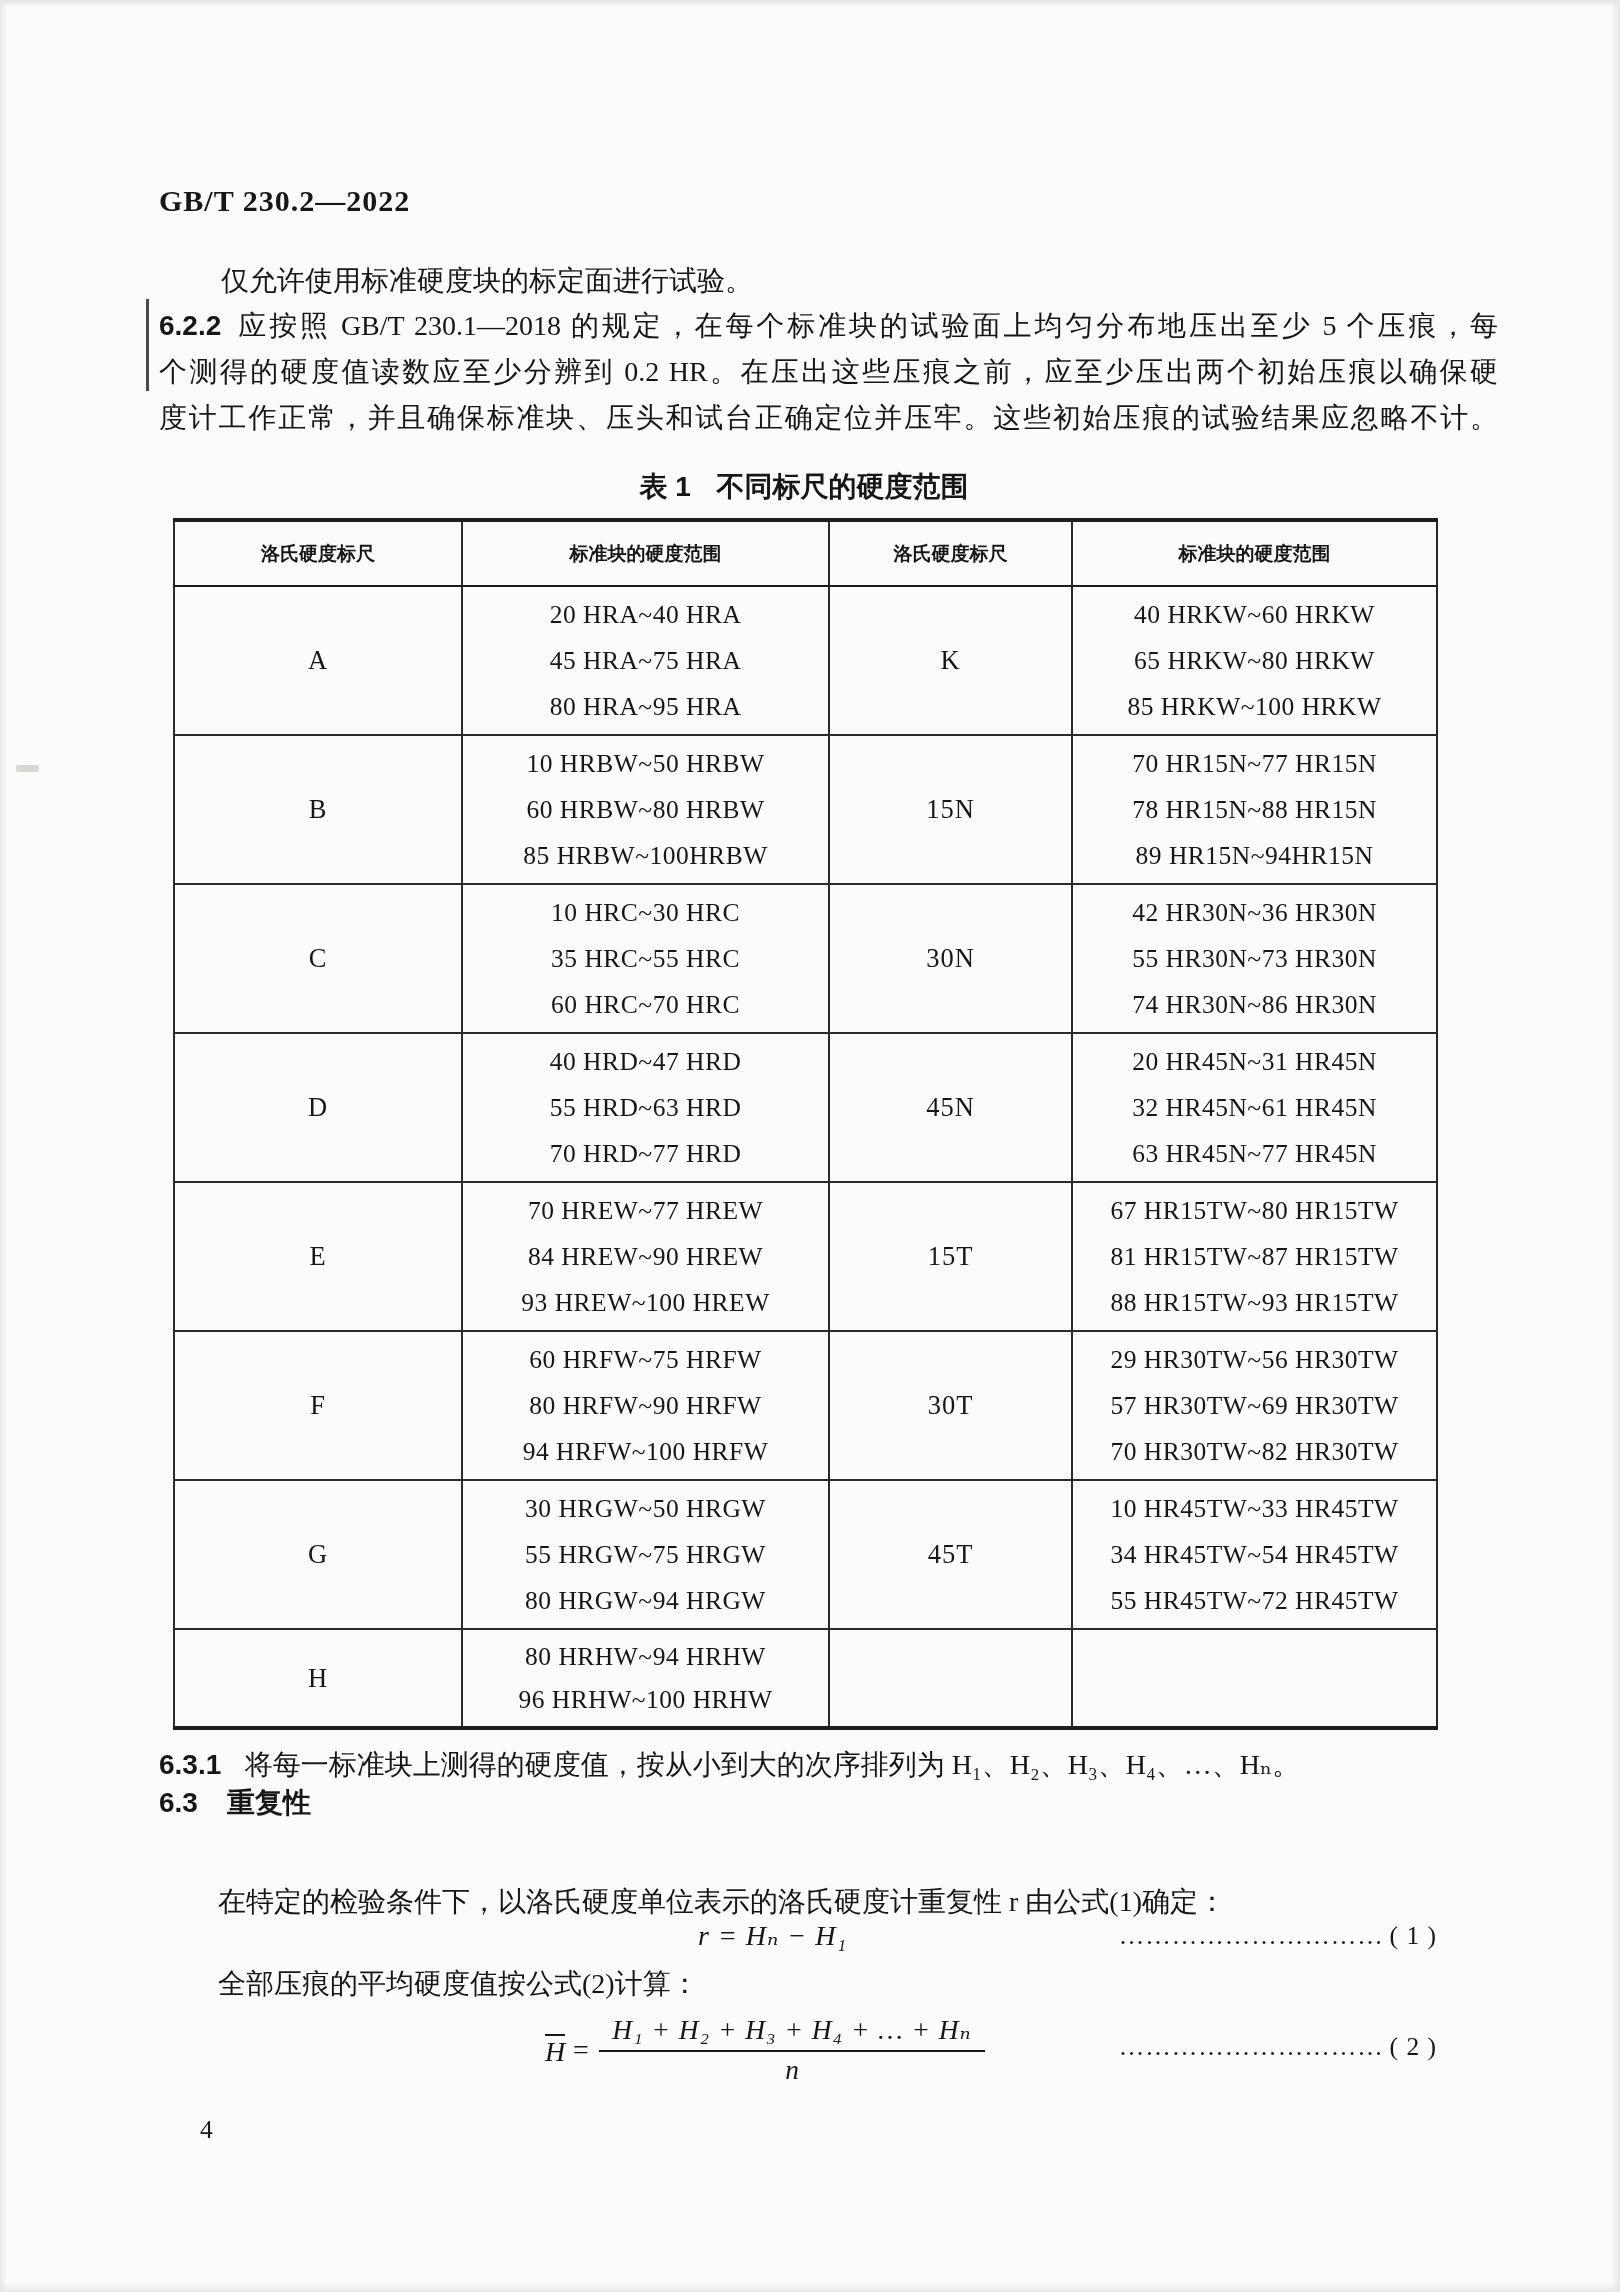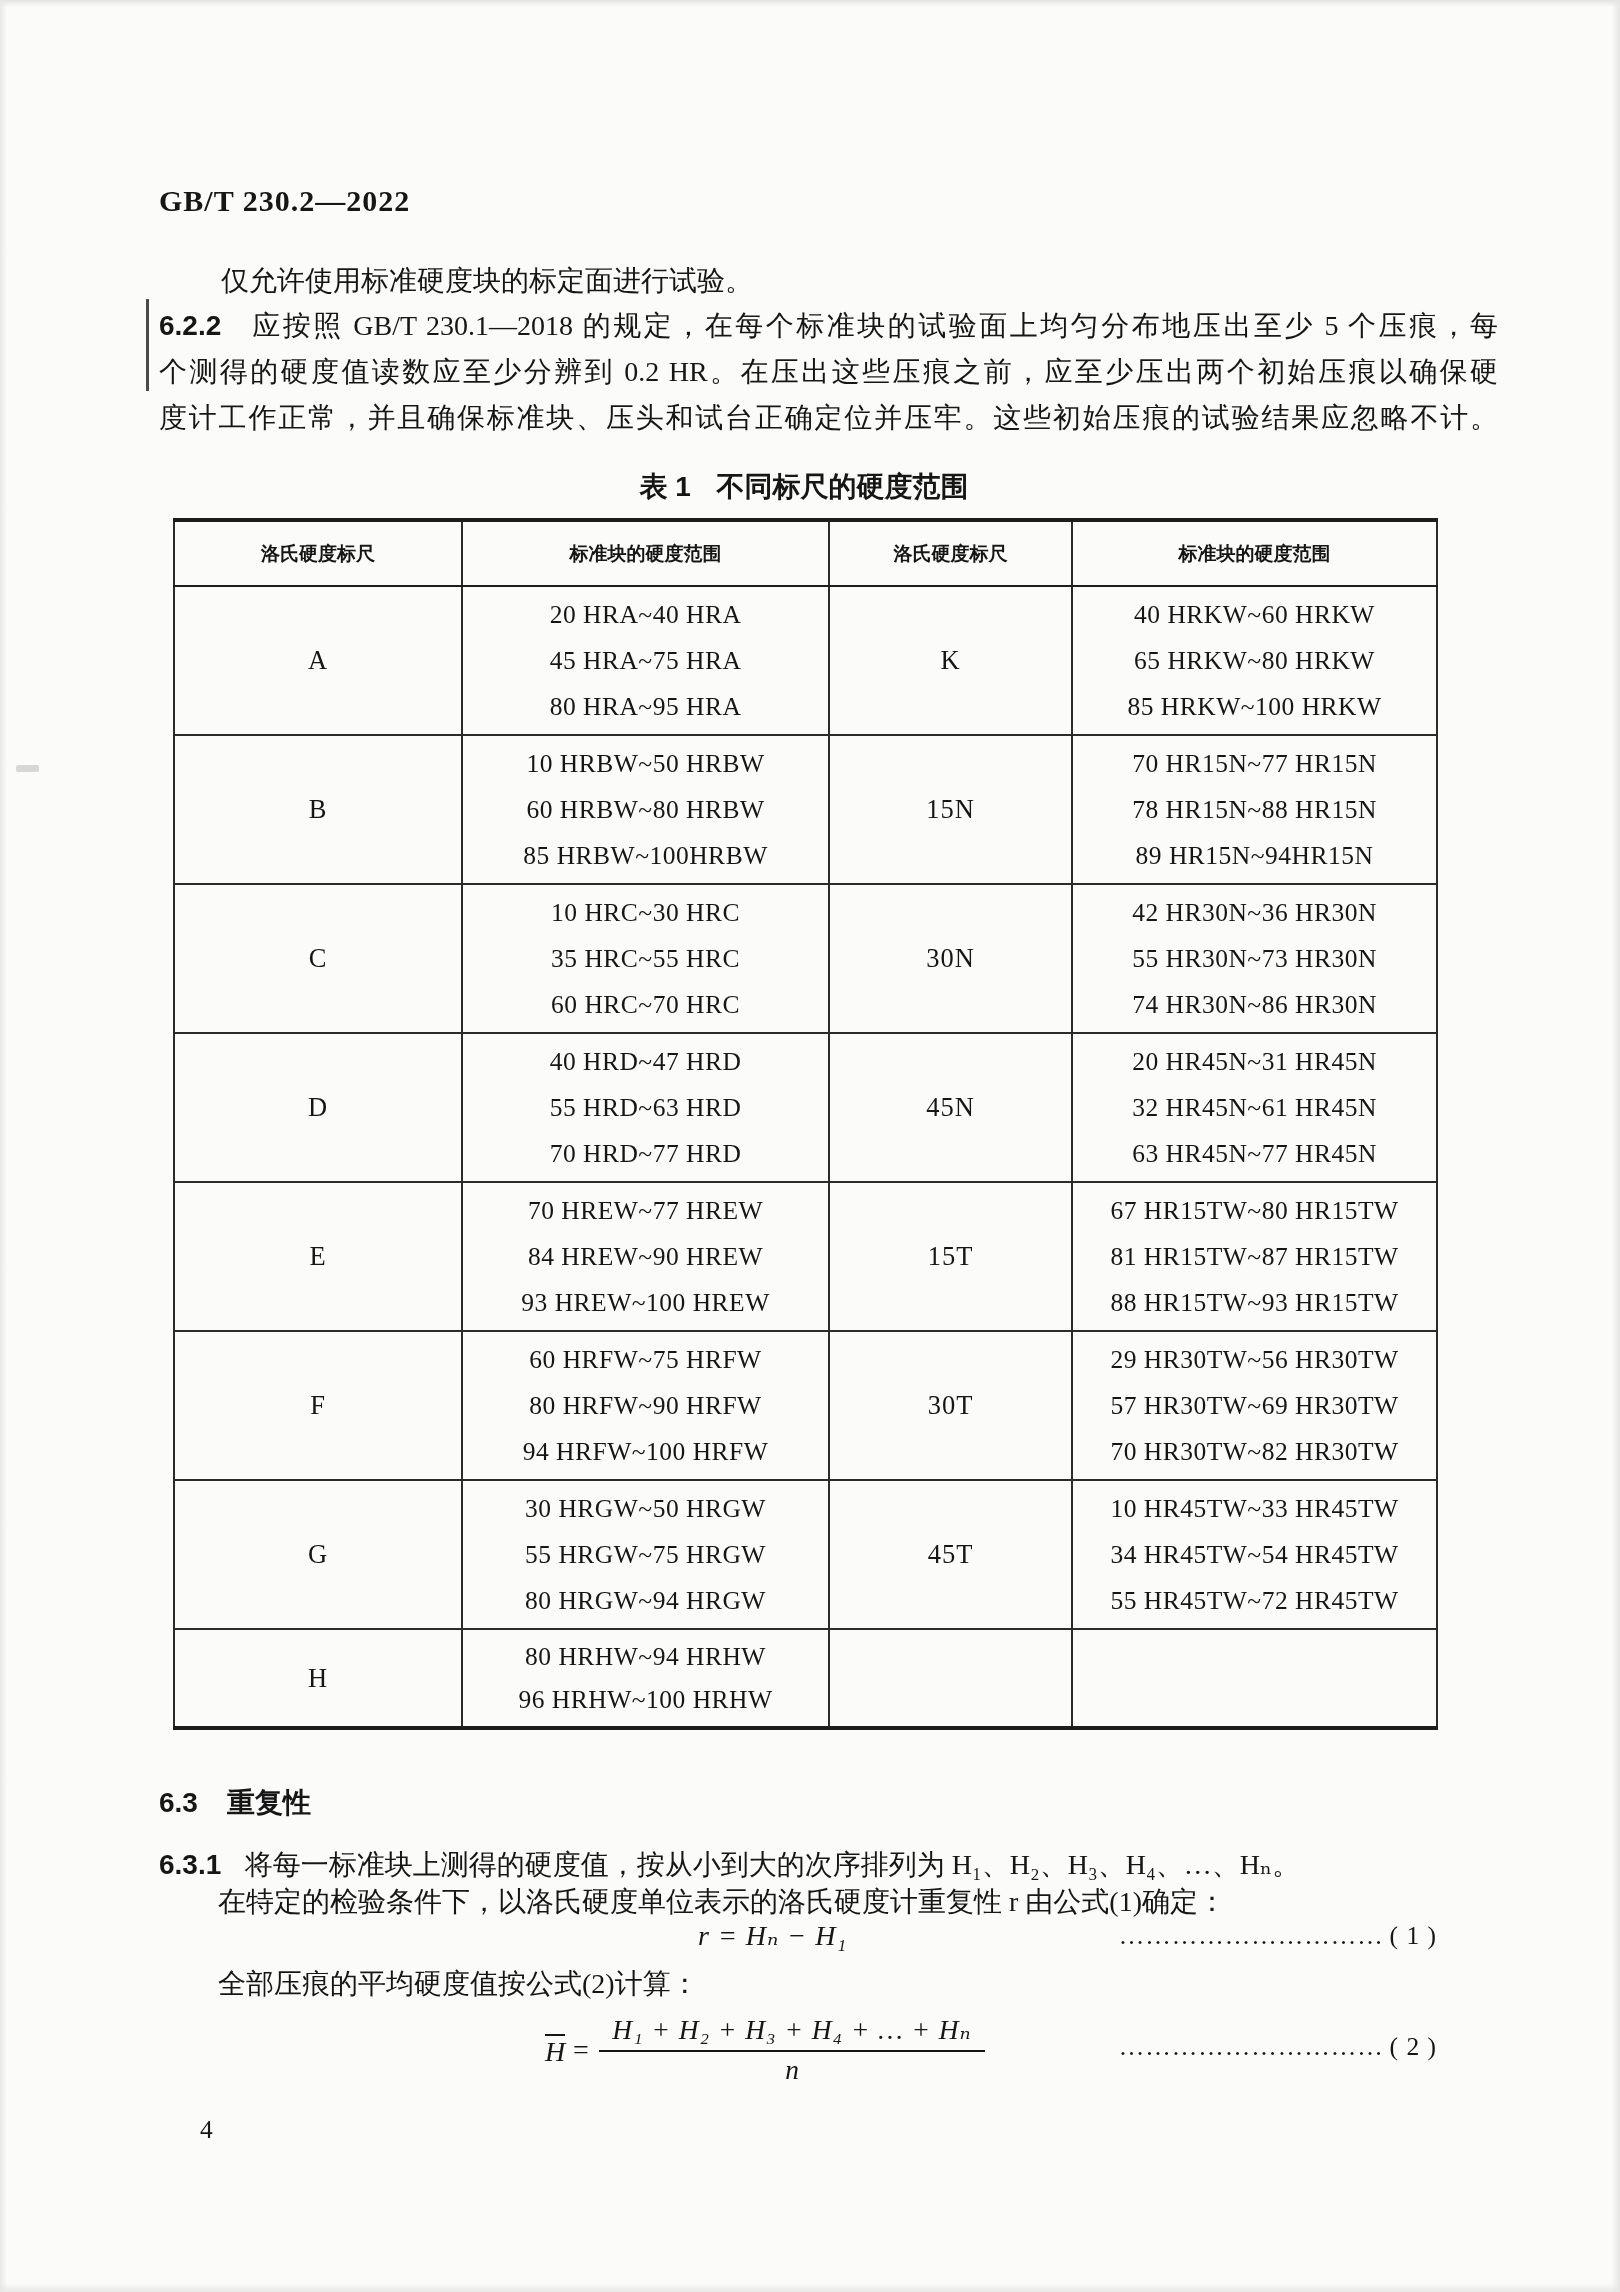--- a/index.html
+++ b/index.html
@@ -31,21 +31,21 @@
   }
 
   .clause-622{
     position:absolute;left:159px;top:303px;width:1339px;
     font-size:28px;
   }
   .clause-622 .pline{line-height:46px;height:46px;text-align:justify;text-align-last:justify;}
   .clause-622 .l1{display:flex;}
   .clause-622 .clause-label{
     font-family:"Liberation Sans","DejaVu Sans",sans-serif;
-    font-weight:bold;margin-right:31px;white-space:nowrap;
+    font-weight:bold;margin-right:17px;white-space:nowrap;
   }
   .clause-622 .l1 .ltext{flex:1;text-align:justify;text-align-last:justify;}
   .change-bar{position:absolute;left:146px;top:299px;width:2.9px;height:92px;background:#4a4a4a;}
 
   .table-caption{
     position:absolute;left:173px;top:459px;width:1262px;
     text-align:center;font-size:28px;font-weight:bold;
     font-family:"Liberation Sans","DejaVu Sans",sans-serif;
     margin-top:9px;
   }
@@ -74,21 +74,21 @@
   tr.row-h .range-line{line-height:43px;height:43px;}
 
   .sec-63{
     position:absolute;left:159px;top:1784px;
     font-size:28px;font-weight:bold;
     font-family:"Liberation Sans","DejaVu Sans",sans-serif;
   }
   .sec-63 .sec-num{margin-right:29px;}
 
   .clause-631-l1{
-    position:absolute;left:159px;top:1846px;width:1343px;
+    position:absolute;left:159px;top:1746px;width:1343px;
     font-size:28px;line-height:37px;display:flex;
   }
   .clause-631-l1 .clause-label{
     font-family:"Liberation Sans","DejaVu Sans",sans-serif;
     font-weight:bold;margin-right:23.5px;white-space:nowrap;
   }
   .math{font-family:"Liberation Serif","DejaVu Serif",serif;}
   .clause-631-l2{
     position:absolute;left:218px;top:1883px;width:1284px;
     font-size:28px;line-height:37px;

